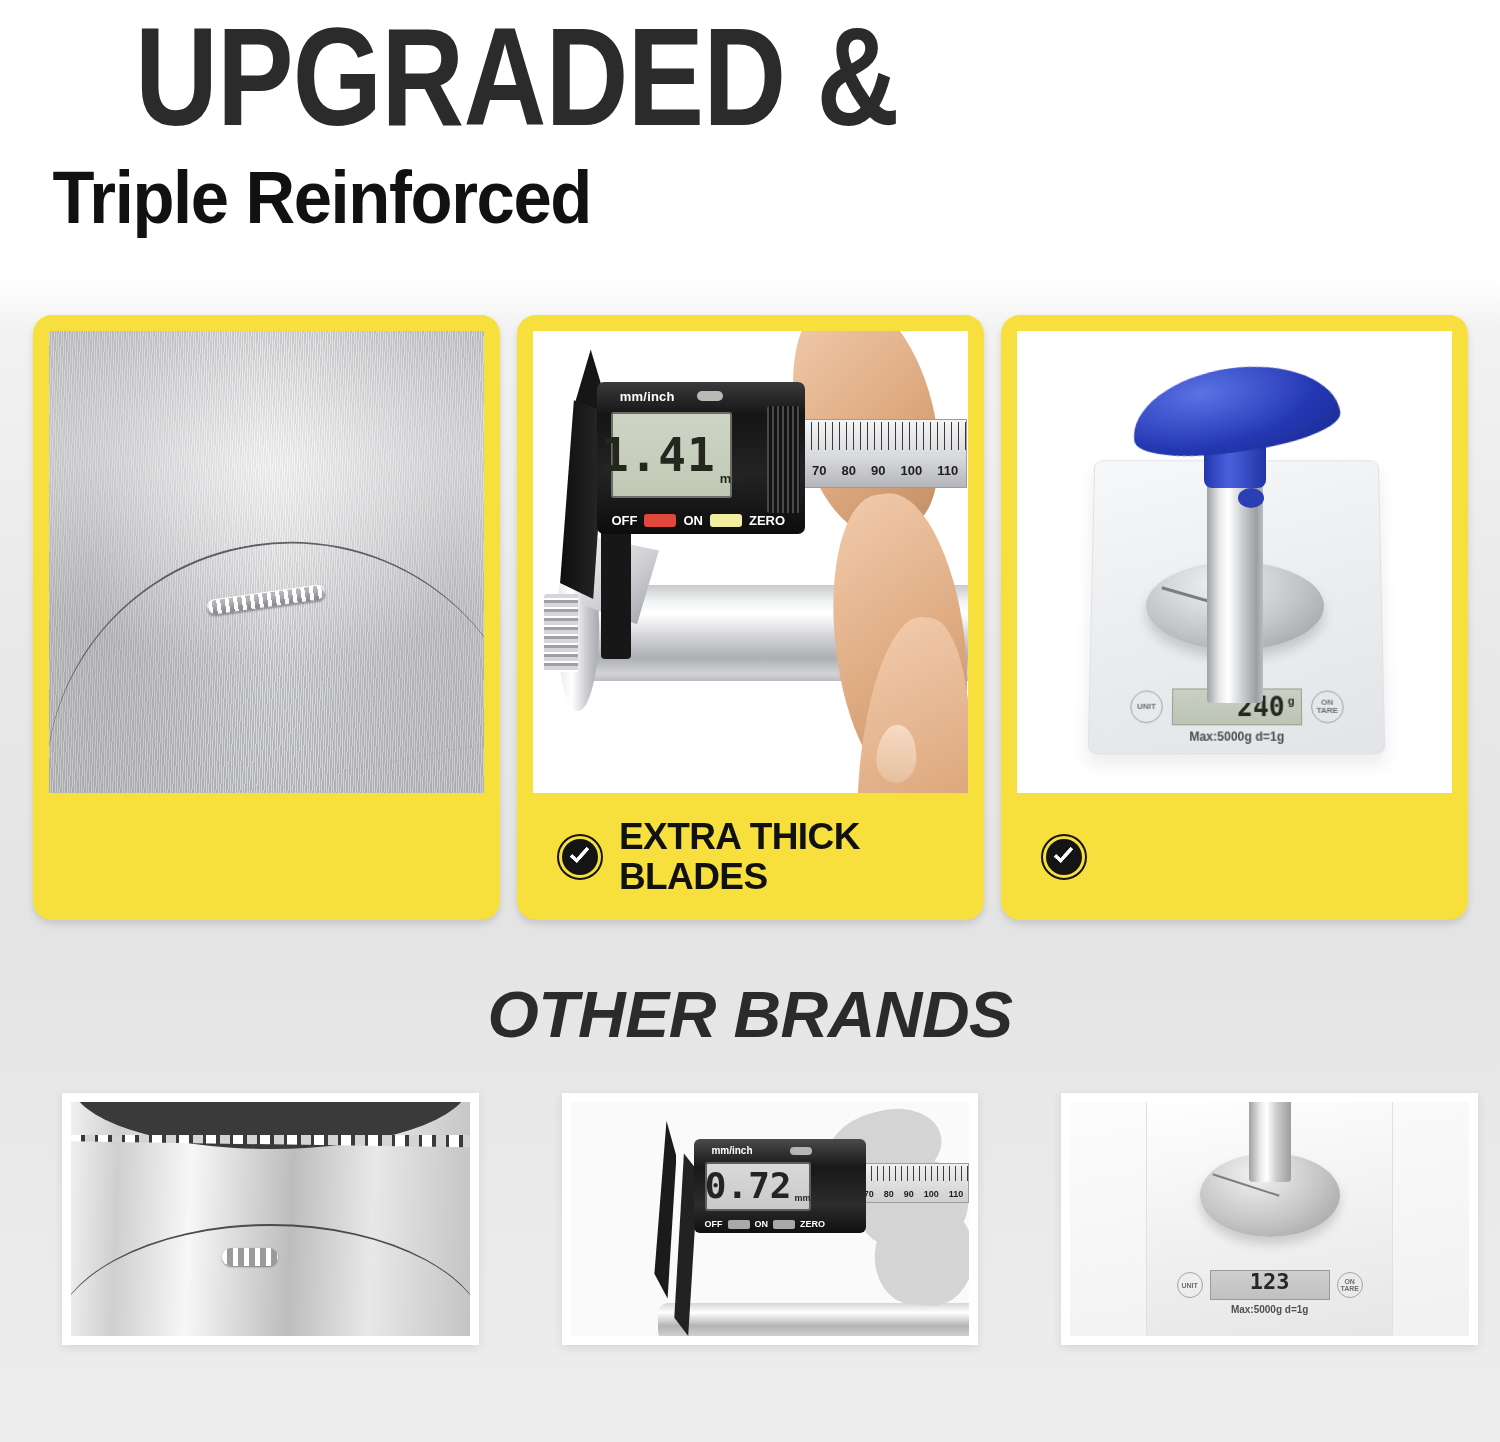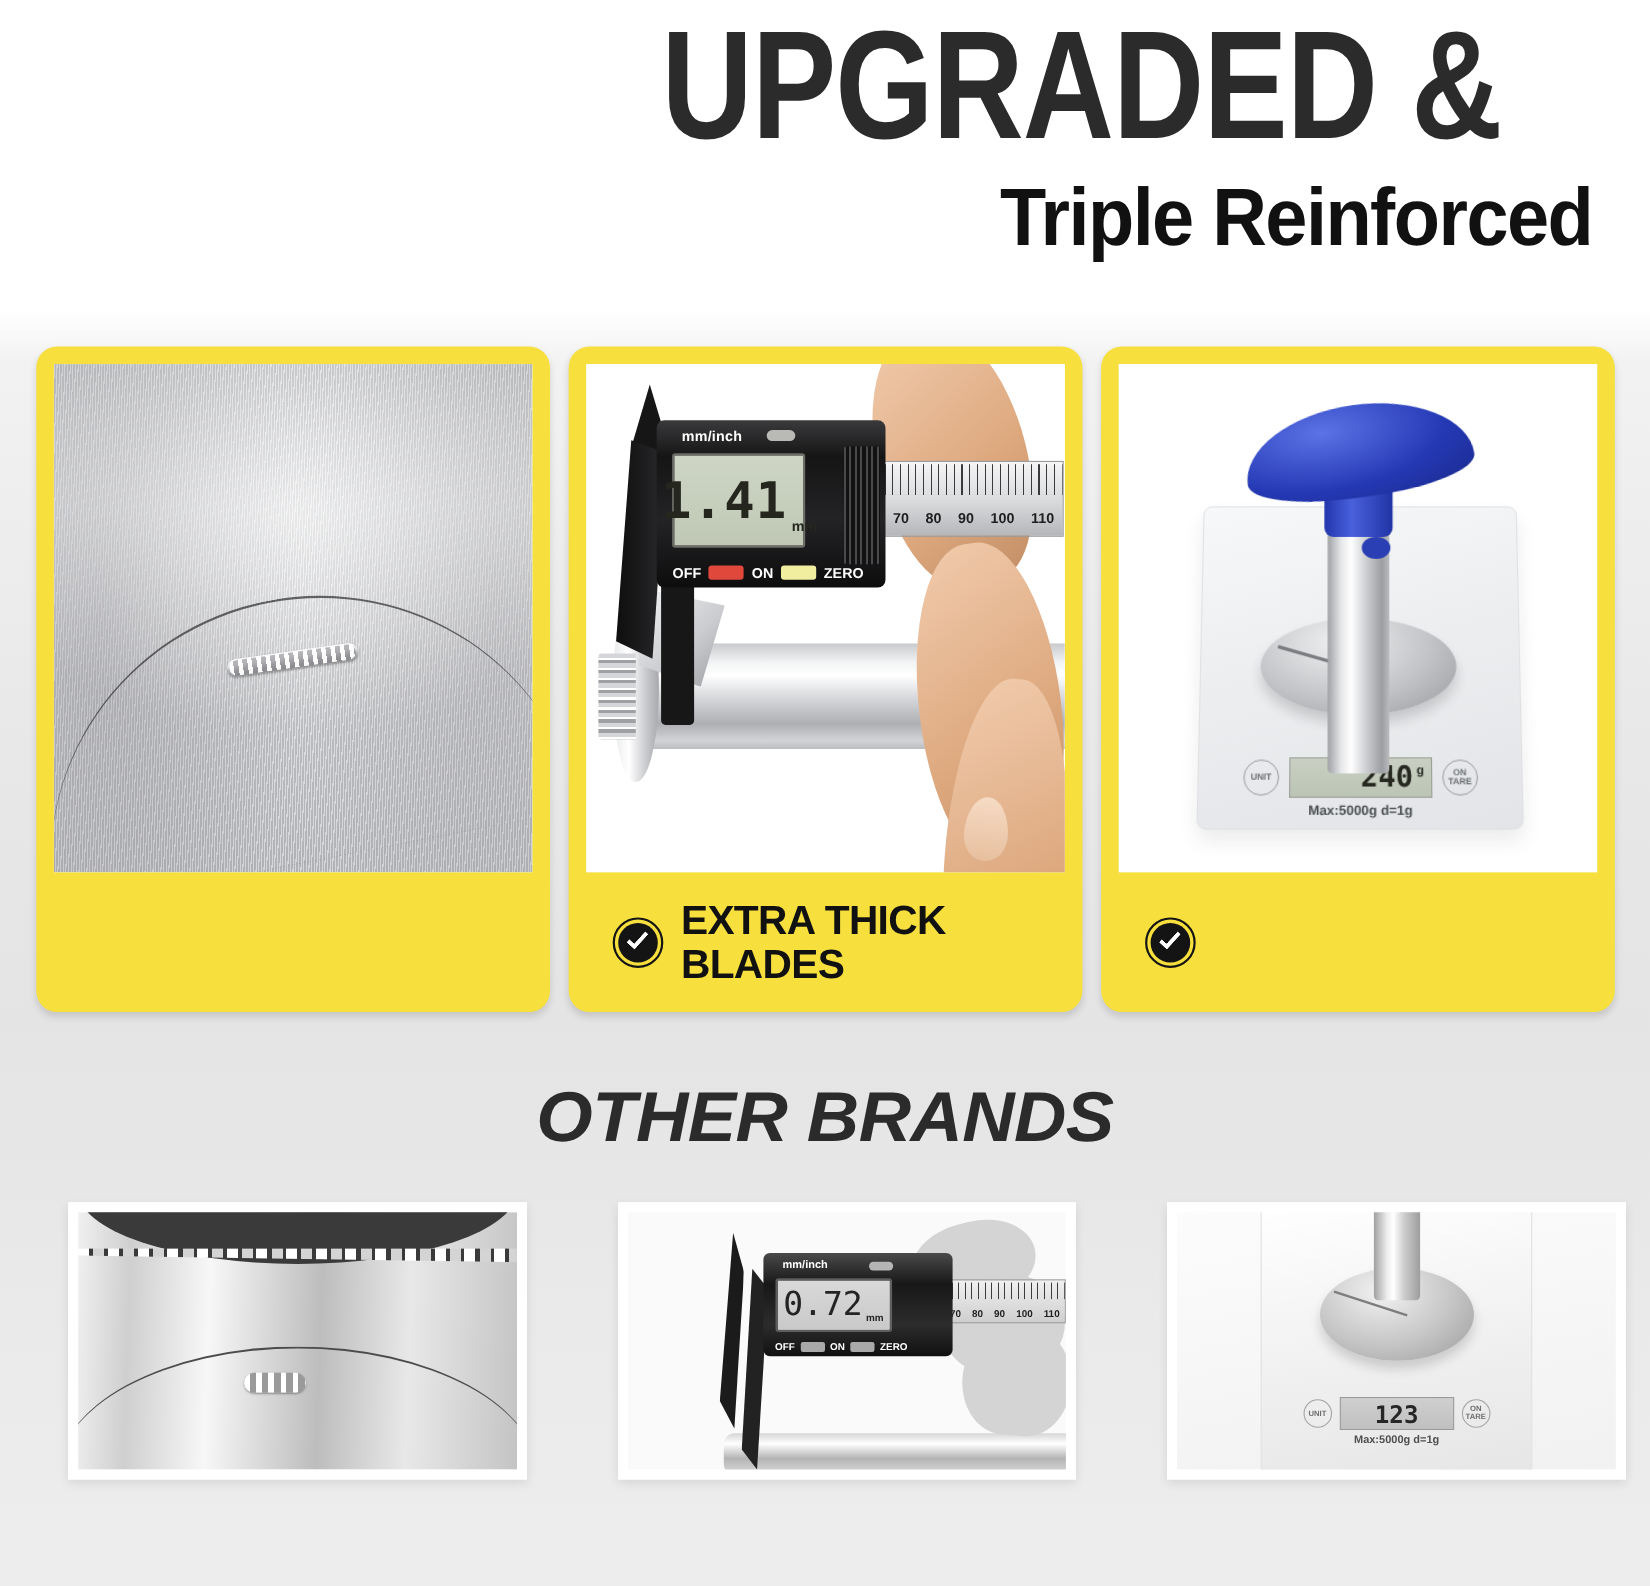--- a/index.html
+++ b/index.html
@@ -11,21 +11,21 @@
   body {
     background: linear-gradient(180deg,
        #ffffff 0px, #ffffff 280px,
        #f2f2f2 330px, #e9e9e9 640px,
        #e4e4e4 930px, #e7e7e7 1060px,
        #eaeaea 1200px, #ededed 1442px);
     position: relative;
   }
 
   
-  .header { width: 1500px; padding-top: 8px; text-align: right; }
+  .header { width: 1500px; padding-top: 8px; text-align: left; }
   .headline {
     font-family: "Liberation Sans Narrow", "Liberation Sans", sans-serif;
     font-size: 140px;
     line-height: 0.98;
     font-weight: bold;
     color: #2b2b2b;
     letter-spacing: -1px;
     transform: scaleX(0.82);
     transform-origin: center top;
     white-space: nowrap;
@@ -435,21 +435,21 @@
   }
   .bc-label { position:absolute; left:10%; top:6%; font-size:10px; font-weight:bold; color:#fff; }
   .bc-pill { position:absolute; left:56%; top:8%; width:22px; height:8px; background:#b5b5b5; border-radius:4px;}
   .bc-screen {
     position:absolute; left:6%; top:24%;
     width:62%; height:52%;
     background: linear-gradient(180deg,#d9d9d9,#c9c9c9);
     border:2px solid #5e5e5e; border-radius:3px;
     display:flex; align-items:center; justify-content:center; gap:3px;
   }
-  .bc-num { font-family:"DejaVu Sans Mono", monospace; font-size:30px; font-weight:normal; color:#242424; line-height:1; }
+  .bc-num { font-family:"DejaVu Sans Mono", monospace; font-size:36px; font-weight:bold; color:#242424; line-height:1; }
   .bc-unit { font-size:9px; font-weight:bold; color:#242424; align-self:flex-end; padding-bottom:6px;}
   .bc-btns {
     position:absolute; left:6%; bottom:4%;
     display:flex; align-items:center; gap:5px;
     font-size:9px; font-weight:bold; color:#fff;
   }
   .bc-sw { width:22px; height:9px; background:#a9a9a9; border-radius:2px; }
   .bc-rule {
     position:absolute; left:72%; top:26%;
     width:28%; height:17%;
@@ -493,22 +493,22 @@
   .bs-shaft {
     position:absolute; left:50%; top:-6%;
     transform:translateX(-50%);
     width:42px; height:40%;
     background: linear-gradient(90deg,#a0a0a0,#ececec 28%,#ffffff 42%,#cccccc 66%,#9d9d9d);
     border-radius:4px;
   }
   .bs-lcdwrap{position:absolute;left:50%;bottom:16%;transform:translateX(-50%);display:flex;align-items:center;gap:7px;}
   .bs-btn{width:26px;height:26px;border:1.2px solid #a4a4a4;border-radius:50%;display:flex;align-items:center;justify-content:center;
     font-size:7px;font-weight:bold;color:#6e6e6e;line-height:1.05;text-align:center;}
-  .bs-lcd{width:104px;height:30px;background:linear-gradient(180deg,#cfcfcf,#c0c0c0);border:1px solid #9a9a9a;
-    display:flex;align-items:flex-end;justify-content:center;}
+  .bs-lcd{width:120px;height:30px;background:linear-gradient(180deg,#cfcfcf,#c0c0c0);border:1px solid #9a9a9a;
+    display:flex;align-items:flex-start;justify-content:center;}
   .bs-num{font-family:"DejaVu Sans Mono",monospace;font-size:22px;font-weight:bold;color:#262626;line-height:1;}
   .bs-max{position:absolute;left:50%;bottom:10%;transform:translateX(-50%);font-size:10px;font-weight:bold;color:#4f4f4f;white-space:nowrap;}
 </style>
 </head>
 <body>
 
 <div class="header">
   <div class="headline">UPGRADED &amp;</div>
   <div class="subhead">Triple Reinforced</div>
 </div>

